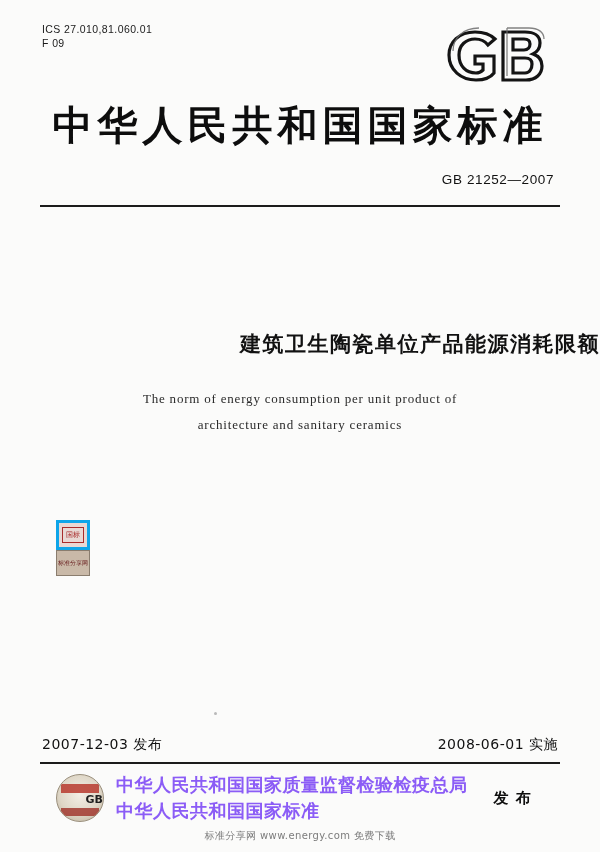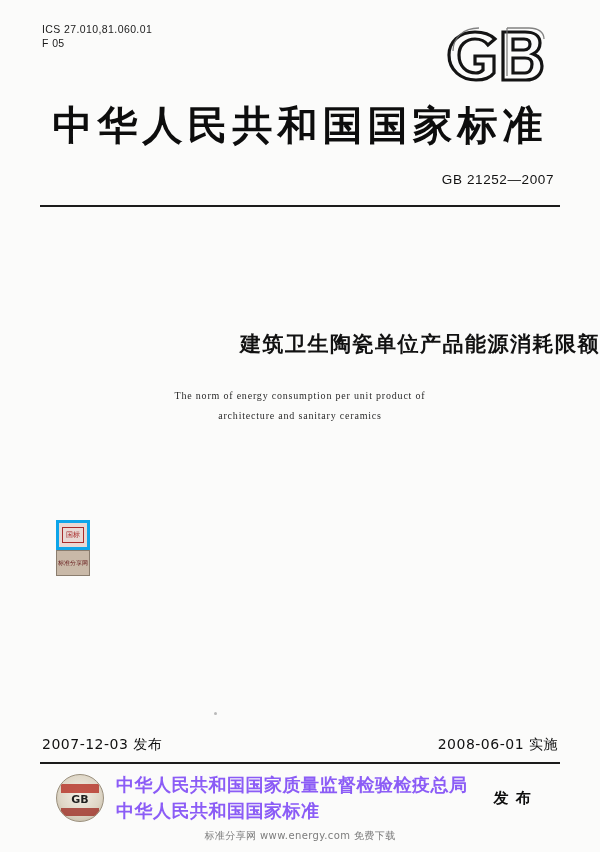--- a/index.html
+++ b/index.html
@@ -112,21 +112,21 @@
   }
 
   
   .doc-title-en {
     position: absolute;
     left: 0;
     top: 386px;
     width: 600px;
     text-align: center;
     font-family: "Liberation Serif", serif;
-    font-size: 10px;
+    font-size: 13px;
     line-height: 2.0;
     letter-spacing: 0.8px;
     color: #2a2a2a;
   }
   .doc-title-en div { white-space: nowrap; }
 
   
   .seal {
     position: absolute;
     left: 56px;
@@ -234,21 +234,21 @@
     left: 4px; right: 4px;
     top: 9px;
     height: 9px;
     background: #b73a2e;
     opacity: .85;
   }
   .issuer-emblem .em-gb {
     position: absolute;
     left: 0; right: 0;
     top: 18px;
-    text-align: center;
+    text-align: right;
     font-family: "DejaVu Sans", sans-serif;
     font-weight: bold;
     font-size: 11px;
     color: #1f1f1f;
   }
   .issuer-emblem .em-foot {
     position: absolute;
     left: 4px; right: 4px;
     bottom: 5px;
     height: 8px;
@@ -287,21 +287,21 @@
   }
 </style>
 </head>
 <body>
 
 <div class="page">
   <div class="content">
 
     <div class="ics-block">
       <div>ICS 27.010,81.060.01</div>
-      <div>F 05</div>
+      <div>F 09</div>
     </div>
 
     <div class="gb-logo">
       <svg width="132" height="72" viewBox="0 0 132 72" xmlns="http://www.w3.org/2000/svg">
         <g fill="none" stroke="#141414" stroke-width="3.2">
           <path d="M52 14 C36 14, 26 24, 26 37 C26 52, 38 62, 53 62 C62 62, 68 59, 71 55 L71 38 L52 38 L52 46 L60 46 L60 52 C58 54, 56 55, 53 55 C43 55, 36 48, 36 37 C36 27, 43 21, 52 21 C58 21, 62 23, 65 27 L72 21 C67 16, 60 14, 52 14 Z"></path>
           <path d="M80 14 L80 62 L103 62 C113 62, 119 56, 119 48 C119 42, 116 38, 110 36 C114 34, 117 30, 117 25 C117 18, 111 14, 102 14 Z M90 21 L101 21 C105 21, 107 23, 107 26 C107 29, 105 32, 101 32 L90 32 Z M90 40 L102 40 C107 40, 109 42, 109 46 C109 50, 107 55, 102 55 L90 55 Z"></path>
         </g>
         <g fill="none" stroke="#6e6e6e" stroke-width="1.3" opacity="0.85">
           <path d="M56 10 C40 10, 30 20, 30 33"></path>

